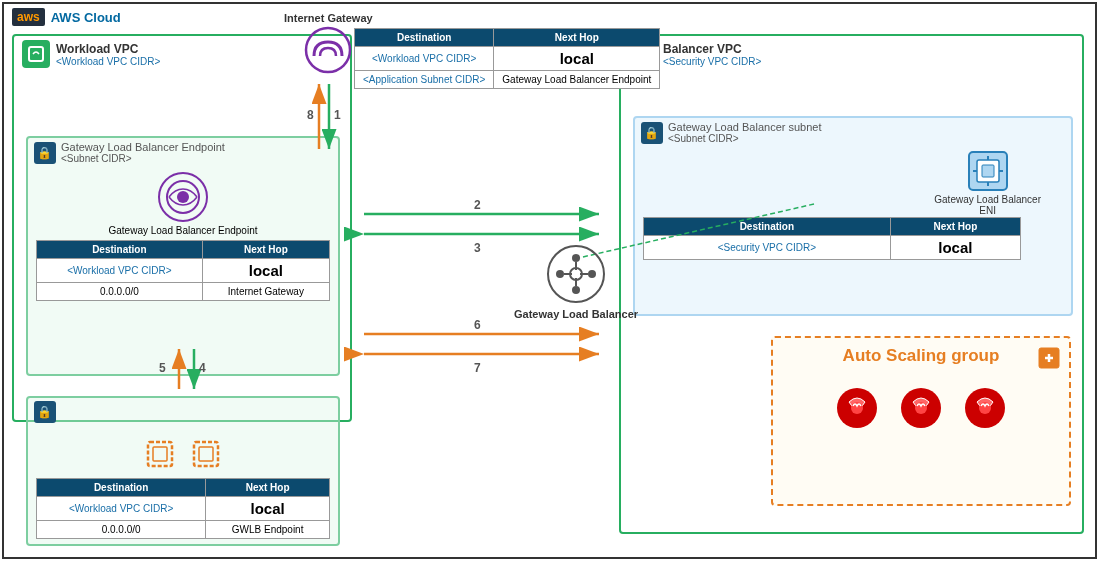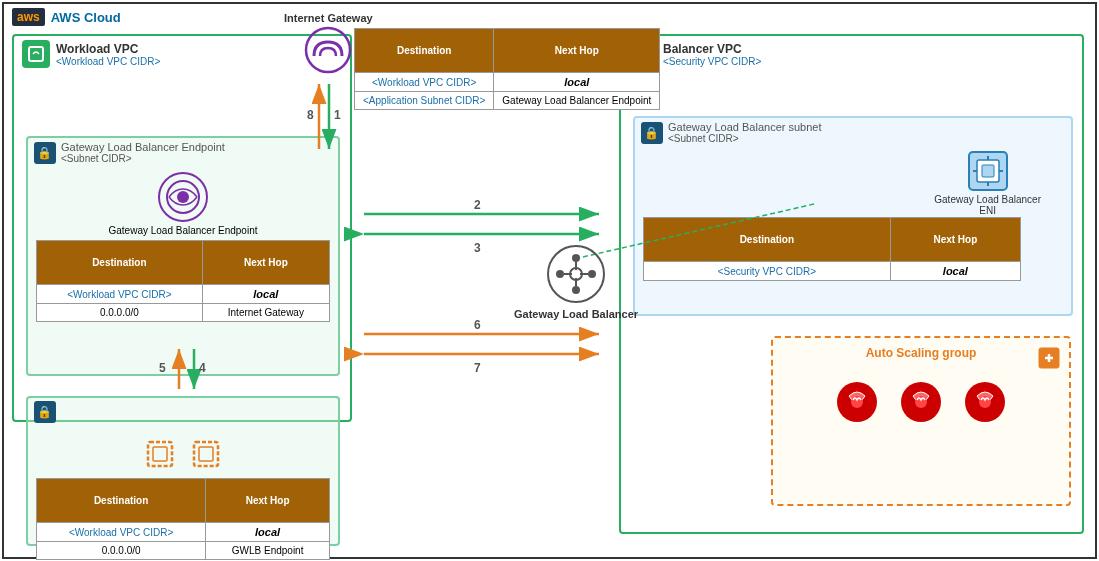--- a/index.html
+++ b/index.html
@@ -69,41 +69,40 @@
       position: absolute;
       top: 24px;
       left: 350px;
       z-index: 20;
     }
     table.rt {
       border-collapse: collapse;
       background: #fff;
     }
     table.rt th {
-      background: #a16207;
+      background: #0c4a6e;
       color: #fff;
-      padding: 16px 8px;
+      padding: 3px 8px;
       font-size: 10px;
       border: 1px solid #999;
       text-align: center;
     }
     table.rt td {
       border: 1px solid #999;
       padding: 3px 8px;
       font-size: 10px;
       text-align: center;
       background: #fff;
     }
     table.rt td.link {
       color: #1a6fa8;
     }
     table.rt td.local {
-      font-style: italic;
-      font-weight: bold;
-      font-size: 11px;
+      font-weight: bold;
+      font-size: 15px;
     }
 
     
     .workload-vpc {
       position: absolute;
       top: 30px;
       left: 8px;
       width: 340px;
       height: 388px;
       border: 2px solid #27AE60;
@@ -230,21 +229,21 @@
       left: 150px;
       width: 300px;
       height: 170px;
       border: 2px dashed #E67E22;
       border-radius: 4px;
       background: rgba(255,245,220,0.3);
     }
     .asg-label {
       text-align: center;
       color: #E67E22;
-      font-size: 12px;
+      font-size: 17px;
       font-weight: bold;
       margin-top: 8px;
     }
     .asg-icons {
       display: flex;
       justify-content: center;
       gap: 20px;
       margin-top: 20px;
     }
 

